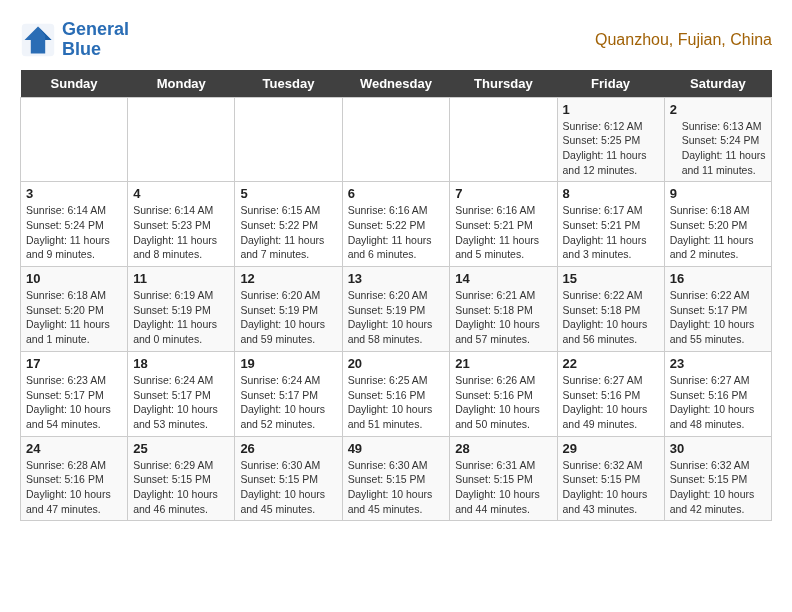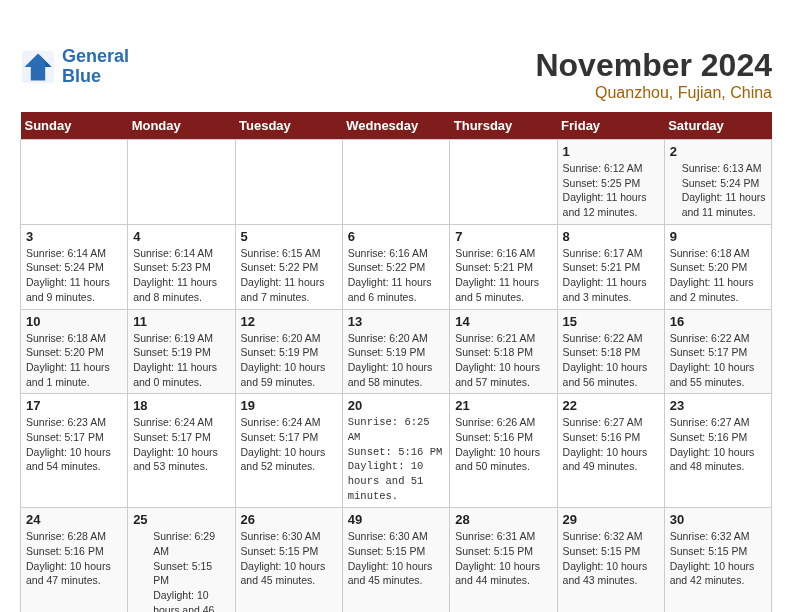--- a/index.html
+++ b/index.html
@@ -6,23 +6,22 @@
     body {
       font-family: Arial, sans-serif;
       background: #fff;
       width: 792px;
       min-height: 612px;
       padding: 20px;
     }
     .header-area {
       display: flex;
       justify-content: space-between;
-      align-items: flex-start;
+      align-items: center;
       margin-bottom: 10px;
-      margin-top: 27px;
     }
     .logo {
       display: flex;
       align-items: center;
       gap: 6px;
     }
     .logo-text {
       font-size: 18px;
       font-weight: bold;
       line-height: 1.1;
@@ -43,24 +42,24 @@
     .subtitle {
       font-size: 16px;
       color: #a16207;
     }
     table {
       width: 100%;
       border-collapse: collapse;
       font-size: 11px;
     }
     thead tr th {
-      background-color: #7f1d1d;
+      background-color: #404040;
       color: #fff;
       padding: 6px 4px;
-      text-align: left;
+      text-align: center;
       font-size: 13px;
       font-weight: bold;
     }
     tbody tr td {
       border: 1px solid #ccc;
       vertical-align: top;
       padding: 4px 5px;
       height: 80px;
       width: 108px;
       background: #fff;
@@ -93,21 +92,20 @@
       <rect x="2" y="2" width="36" height="36" rx="4" fill="#f0f4fa"></rect>
       <polygon points="20,5 35,20 28,20 28,35 12,35 12,20 5,20" fill="#2a6db5"></polygon>
       <polygon points="20,5 35,20 28,20 28,15" fill="#1a5da5"></polygon>
     </svg>
     <div class="logo-text">
       <div><span class="blue">General</span></div>
       <div><span class="blue">Blue</span></div>
     </div>
   </div>
   <div class="title-area">
-    <div class="month-title">November 2024</div>
     <div class="subtitle">Quanzhou, Fujian, China</div>
   </div>
 </div>
 
 <table>
   <thead>
     <tr id="weekday-header">
     <th>Sunday</th>
         <th>Monday</th>
         <th>Tuesday</th>
@@ -239,21 +237,21 @@
 Daylight: 10 hours and 53 minutes.</div>
         </td>
         <td>
           <span class="day-num">19</span>
           <div class="day-info" style="white-space: pre-line;">Sunrise: 6:24 AM
 Sunset: 5:17 PM
 Daylight: 10 hours and 52 minutes.</div>
         </td>
         <td>
           <span class="day-num">20</span>
-          <div class="day-info" style="white-space: pre-line; font-family: Liberation Mono, monospace;">Sunrise: 6:25 AM
+          <div class="day-info" style="white-space: pre-line;">Sunrise: 6:25 AM
 Sunset: 5:16 PM
 Daylight: 10 hours and 51 minutes.</div>
         </td>
         <td>
           <span class="day-num">21</span>
           <div class="day-info" style="white-space: pre-line;">Sunrise: 6:26 AM
 Sunset: 5:16 PM
 Daylight: 10 hours and 50 minutes.</div>
         </td>
         <td>
@@ -271,21 +269,21 @@
       </tr>
       <tr>
         <td>
           <span class="day-num">24</span>
           <div class="day-info" style="white-space: pre-line;">Sunrise: 6:28 AM
 Sunset: 5:16 PM
 Daylight: 10 hours and 47 minutes.</div>
         </td>
         <td>
           <span class="day-num">25</span>
-          <div class="day-info" style="white-space: pre-line; margin-left: 20px;">Sunrise: 6:29 AM
+          <div class="day-info" style="white-space: pre-line;">Sunrise: 6:29 AM
 Sunset: 5:15 PM
 Daylight: 10 hours and 46 minutes.</div>
         </td>
         <td>
           <span class="day-num">26</span>
           <div class="day-info" style="white-space: pre-line;">Sunrise: 6:30 AM
 Sunset: 5:15 PM
 Daylight: 10 hours and 45 minutes.</div>
         </td>
         <td>

